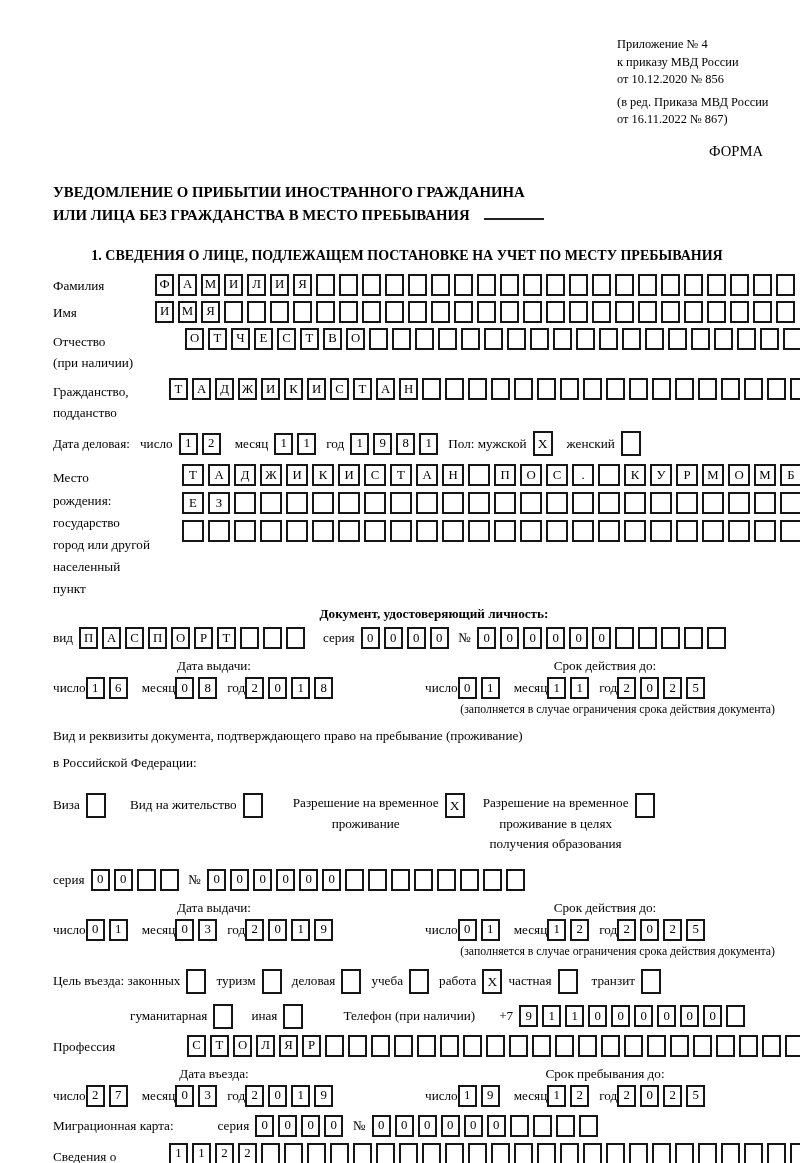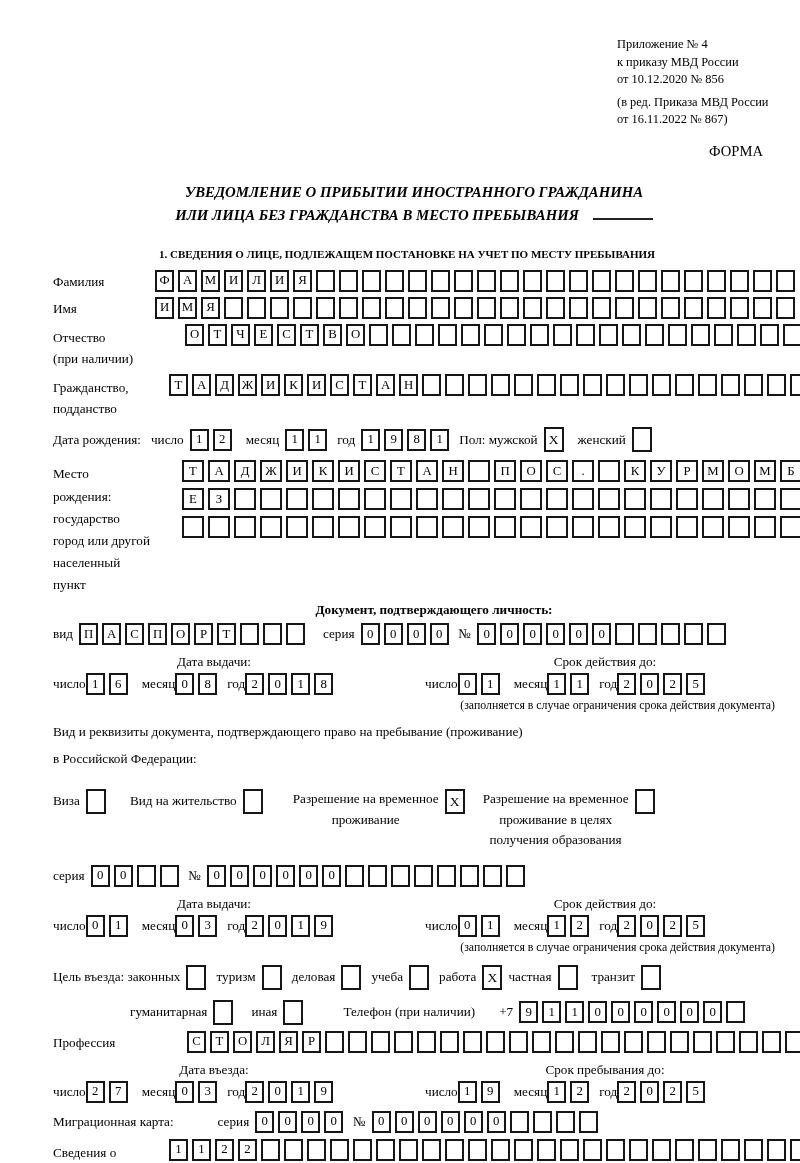--- a/index.html
+++ b/index.html
@@ -7,23 +7,23 @@
   .page {
     width:800px; min-height:1163px; margin:0 auto; background:#fff;
     font-family:"Liberation Serif","DejaVu Serif",serif; color:#000;
     padding:36px 25px 30px 53px; position:relative;
   }
   
   .appendix { margin-left:564px; width:176px; font-size:12.4px; line-height:1.42; white-space:nowrap; }
   .appendix .rev { margin-top:5px; }
   .appendix .rev ~ .rev { margin-top:0; }
   .forma { text-align:right; padding-right:12px; font-weight:normal; font-size:14.6px; margin-top:14px; }
-  .title { text-align:center; font-weight:bold; font-size:14.8px; margin-top:21px; line-height:1.55;font-style:italic; }
+  .title { text-align:left; font-weight:bold; font-size:14.8px; margin-top:21px; line-height:1.55; }
   .tline { display:inline-block; width:60px; border-bottom:2.2px solid #222; height:13px; margin-left:14px; }
-  .sect { margin-top:21px; font-weight:bold; font-size:11px; text-align:center; margin-left:-14px; white-space:nowrap; }
+  .sect { margin-top:21px; font-weight:bold; font-size:14px; text-align:center; margin-left:-14px; white-space:nowrap; }
 
   
   .cells { display:flex; gap:4px; flex-wrap:nowrap; }
   .cell {
     width:19px; height:22px; flex:0 0 auto; border:2px solid #161616;
     display:flex; align-items:center; justify-content:center;
     font-size:12.8px; line-height:1; background:#fff;
   }
   .wide .cell { width:22px; }
   .cb .cell { width:20px; height:25px; font-size:13.5px; }
@@ -217,21 +217,21 @@
         <span class="cell"></span>
         <span class="cell"></span>
         <span class="cell"></span>
         <span class="cell"></span>
         <span class="cell"></span>
         <span class="cell"></span>
       </div>
   </div>
 
   <div class="drow mt8">
-    <span>Дата рождения:</span>
+    <span>Дата деловая:</span>
     <span class="g10">число</span>
     <span class="cells">
         <span class="cell">1</span>
         <span class="cell">2</span>
       </span>
     <span class="g14">месяц</span>
     <span class="cells">
         <span class="cell">1</span>
         <span class="cell">1</span>
       </span>
@@ -334,21 +334,21 @@
           <span class="cell"></span>
           <span class="cell"></span>
           <span class="cell"></span>
           <span class="cell"></span>
           <span class="cell"></span>
           <span class="cell"></span>
         </div>
     </div>
   </div>
 
-  <div class="dochead">Документ, подтверждающего личность:</div>
+  <div class="dochead">Документ, удостоверяющий личность:</div>
 
   <div class="drow">
     <span>вид</span>
     <span class="cells g10">
         <span class="cell">П</span>
         <span class="cell">А</span>
         <span class="cell">С</span>
         <span class="cell">П</span>
         <span class="cell">О</span>
         <span class="cell">Р</span>

